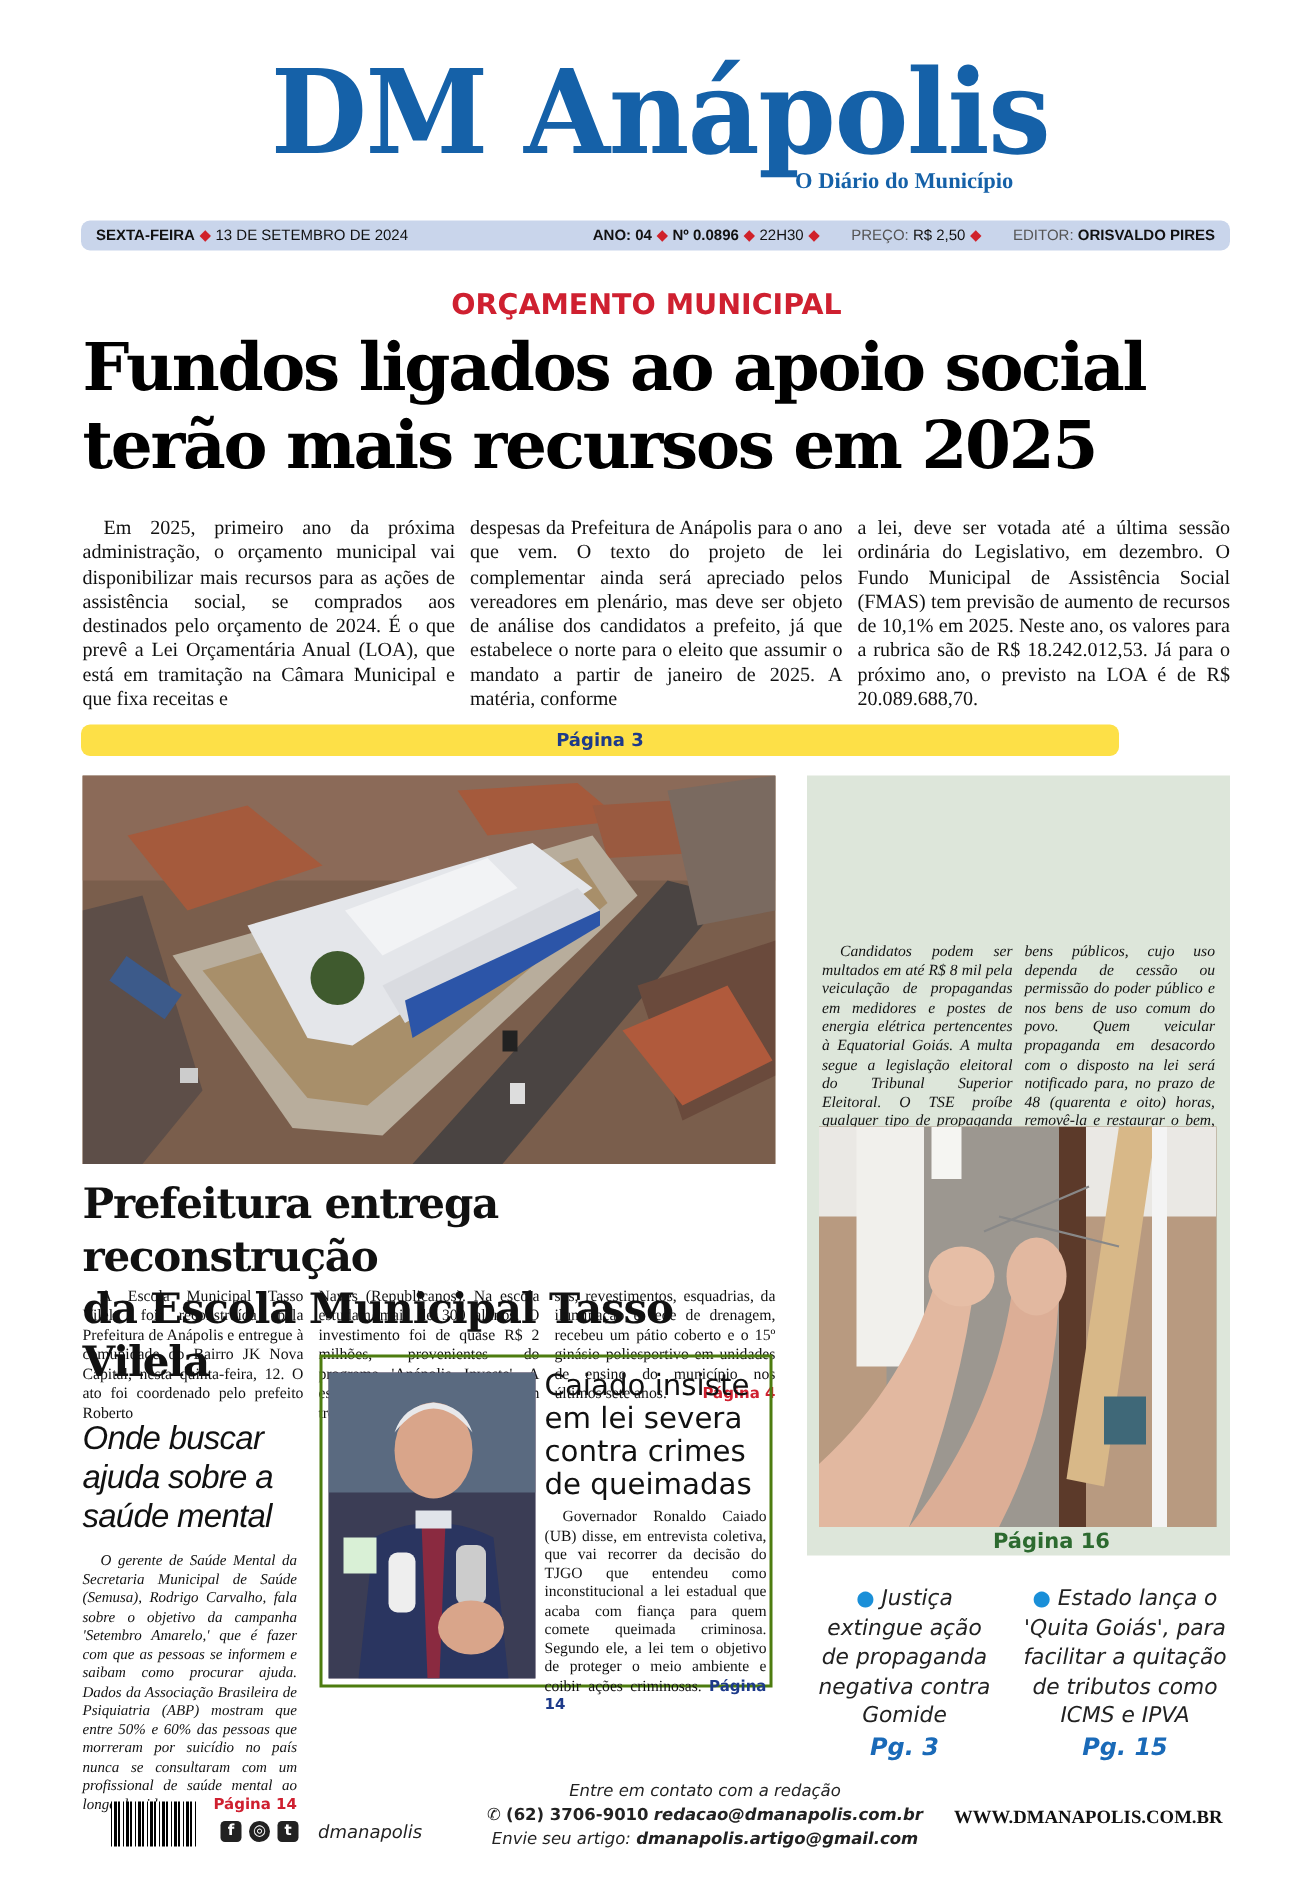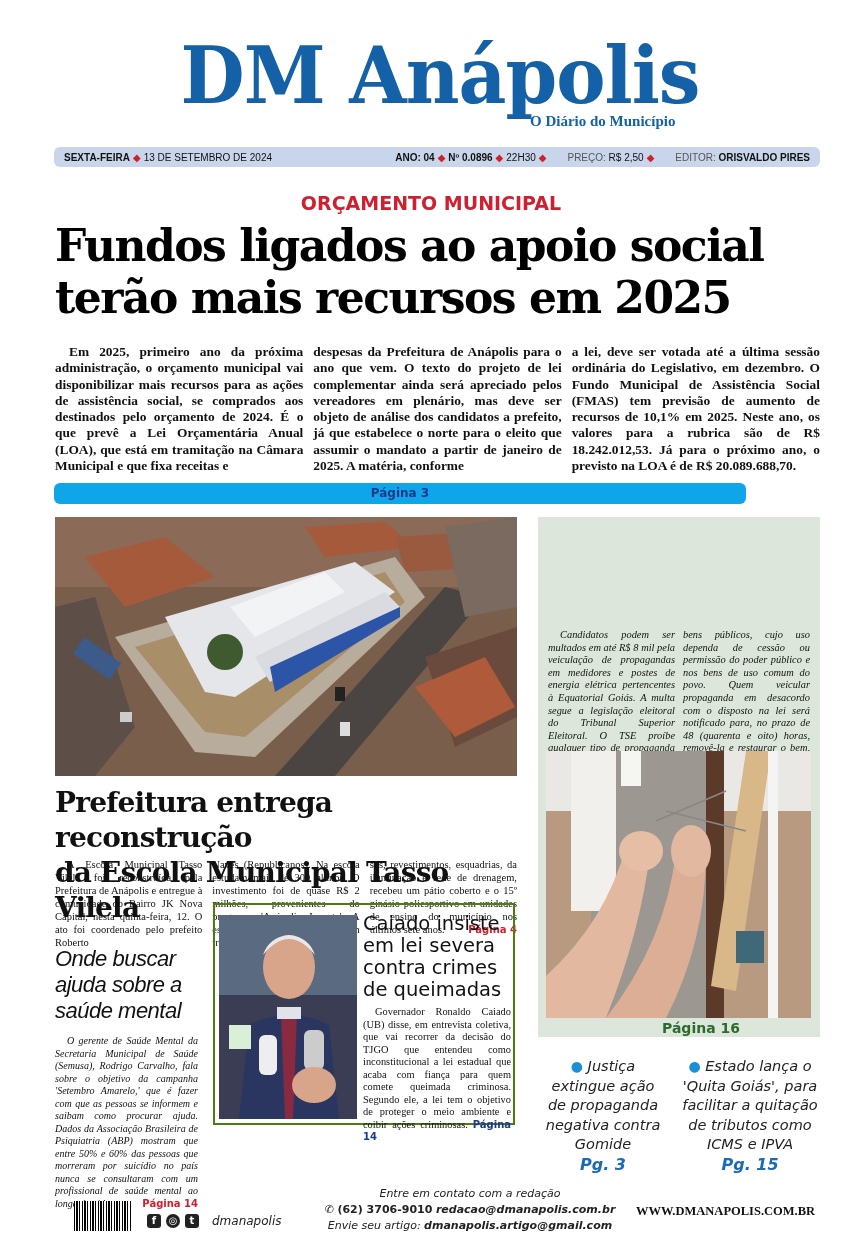--- a/index.html
+++ b/index.html
@@ -7,23 +7,23 @@
 .abs{position:absolute;}
 .masthead{left:160px;top:36px;width:560px;height:90px;text-align:center;}
 .logo{font-family:"DejaVu Serif",serif;font-weight:900;font-size:74px;color:#1561a8;letter-spacing:-1px;line-height:80px;transform:scaleY(1.05);white-space:nowrap;}
 .tagline{left:530px;top:113px;font-family:"Liberation Serif",serif;font-size:15px;color:#1561a8;font-weight:bold;}
 .infobar{left:54px;top:147px;width:766px;height:20px;background:#c9d5eb;border-radius:6px;font-family:"Liberation Sans",sans-serif;font-size:10px;display:flex;align-items:center;justify-content:space-between;padding:0 10px;color:#111;}
 .infobar b{font-weight:bold;}
 .infobar .dia{color:#d0212a;font-size:10px;margin:0 3px;}
 .infobar .lite{color:#555;margin-left:18px;}
 .kicker{left:0;top:192px;width:862px;text-align:center;font-family:"DejaVu Sans",sans-serif;font-weight:bold;color:#cf2030;font-size:19px;}
 .headline{left:55px;top:220px;width:770px;font-family:"DejaVu Serif",serif;font-weight:bold;font-size:44px;line-height:52px;letter-spacing:-1.5px;color:#000;}
-.cols3{left:55px;top:344px;width:765px;display:flex;gap:10px;font-weight:bold;}
+.cols3{left:55px;top:344px;width:765px;display:flex;gap:10px;}
 .cols3 .col{flex:1;font-family:"Liberation Serif",serif;font-size:13.4px;line-height:16.3px;text-align:justify;}
-.pagebar{left:54px;top:483px;width:692px;height:21px;background:#0ea5e9;border-radius:6px;text-align:center;font-family:"DejaVu Sans",sans-serif;font-weight:bold;font-size:12px;line-height:21px;color:#1d3a8a;}
+.pagebar{left:54px;top:483px;width:692px;height:21px;background:#fde047;border-radius:6px;text-align:center;font-family:"DejaVu Sans",sans-serif;font-weight:bold;font-size:12px;line-height:21px;color:#1d3a8a;}
 .photo1{left:55px;top:517px;width:462px;height:259px;overflow:hidden;background:#8a6b55;}
 .greenbox{left:538px;top:517px;width:282px;height:520px;background:#dde6da;}
 .greenbox .ttl{position:absolute;left:10px;top:6px;width:265px;font-family:"DejaVu Serif",serif;font-style:italic;font-size:26px;line-height:31px;color:#2c6a2f;letter-spacing:-0.5px;}
 .greenbox .txt{position:absolute;left:10px;top:112px;width:262px;display:flex;gap:8px;}
 .greenbox .txt .c{flex:1;font-family:"Liberation Serif",serif;font-style:italic;font-size:10.4px;line-height:12.6px;text-align:justify;}
 .photo2{position:absolute;left:8px;top:234px;width:265px;height:267px;overflow:hidden;background:#a08a70;}
 .greenbox .pg{position:absolute;left:0;top:503px;width:326px;text-align:center;font-family:"DejaVu Sans",sans-serif;font-weight:bold;font-size:14px;color:#2c6a2f;}
 .h2{left:55px;top:785px;width:470px;font-family:"DejaVu Serif",serif;font-weight:bold;font-size:28px;line-height:35px;letter-spacing:-0.8px;}
 .cols3b{left:55px;top:858px;width:462px;display:flex;gap:10px;}
 .cols3b .col{flex:1;font-family:"Liberation Serif",serif;font-size:10.5px;line-height:13px;text-align:justify;}

